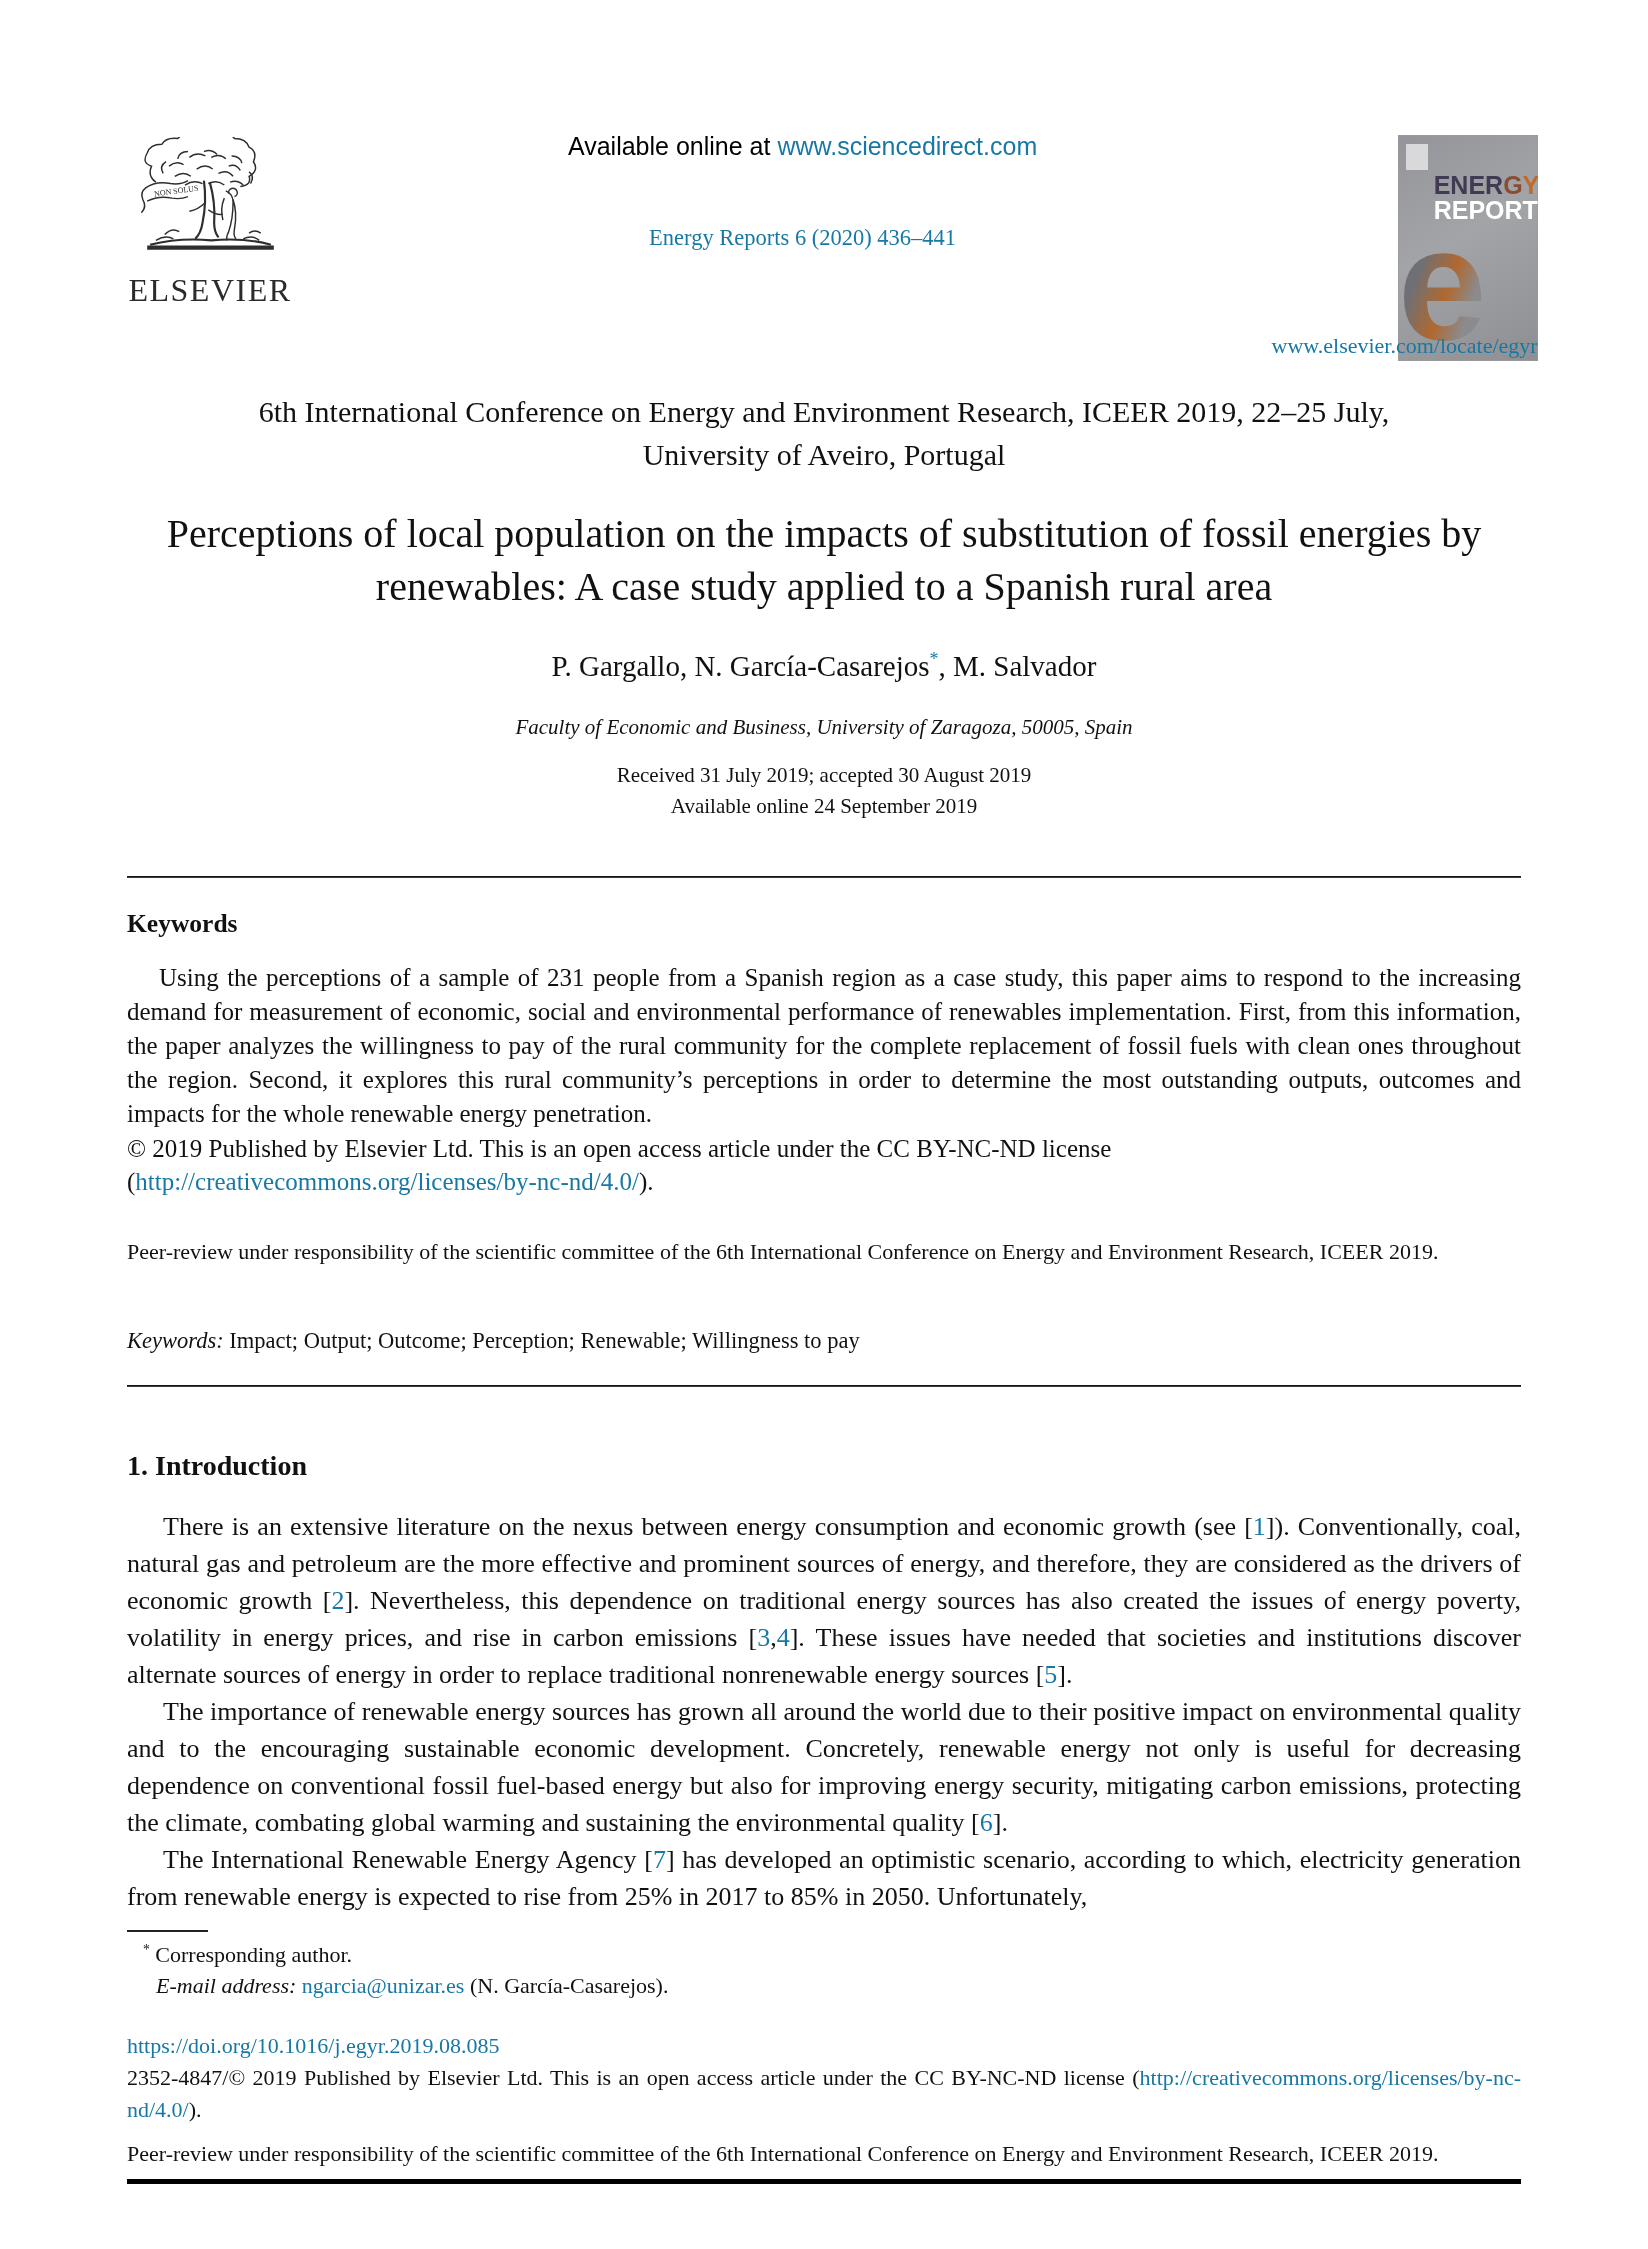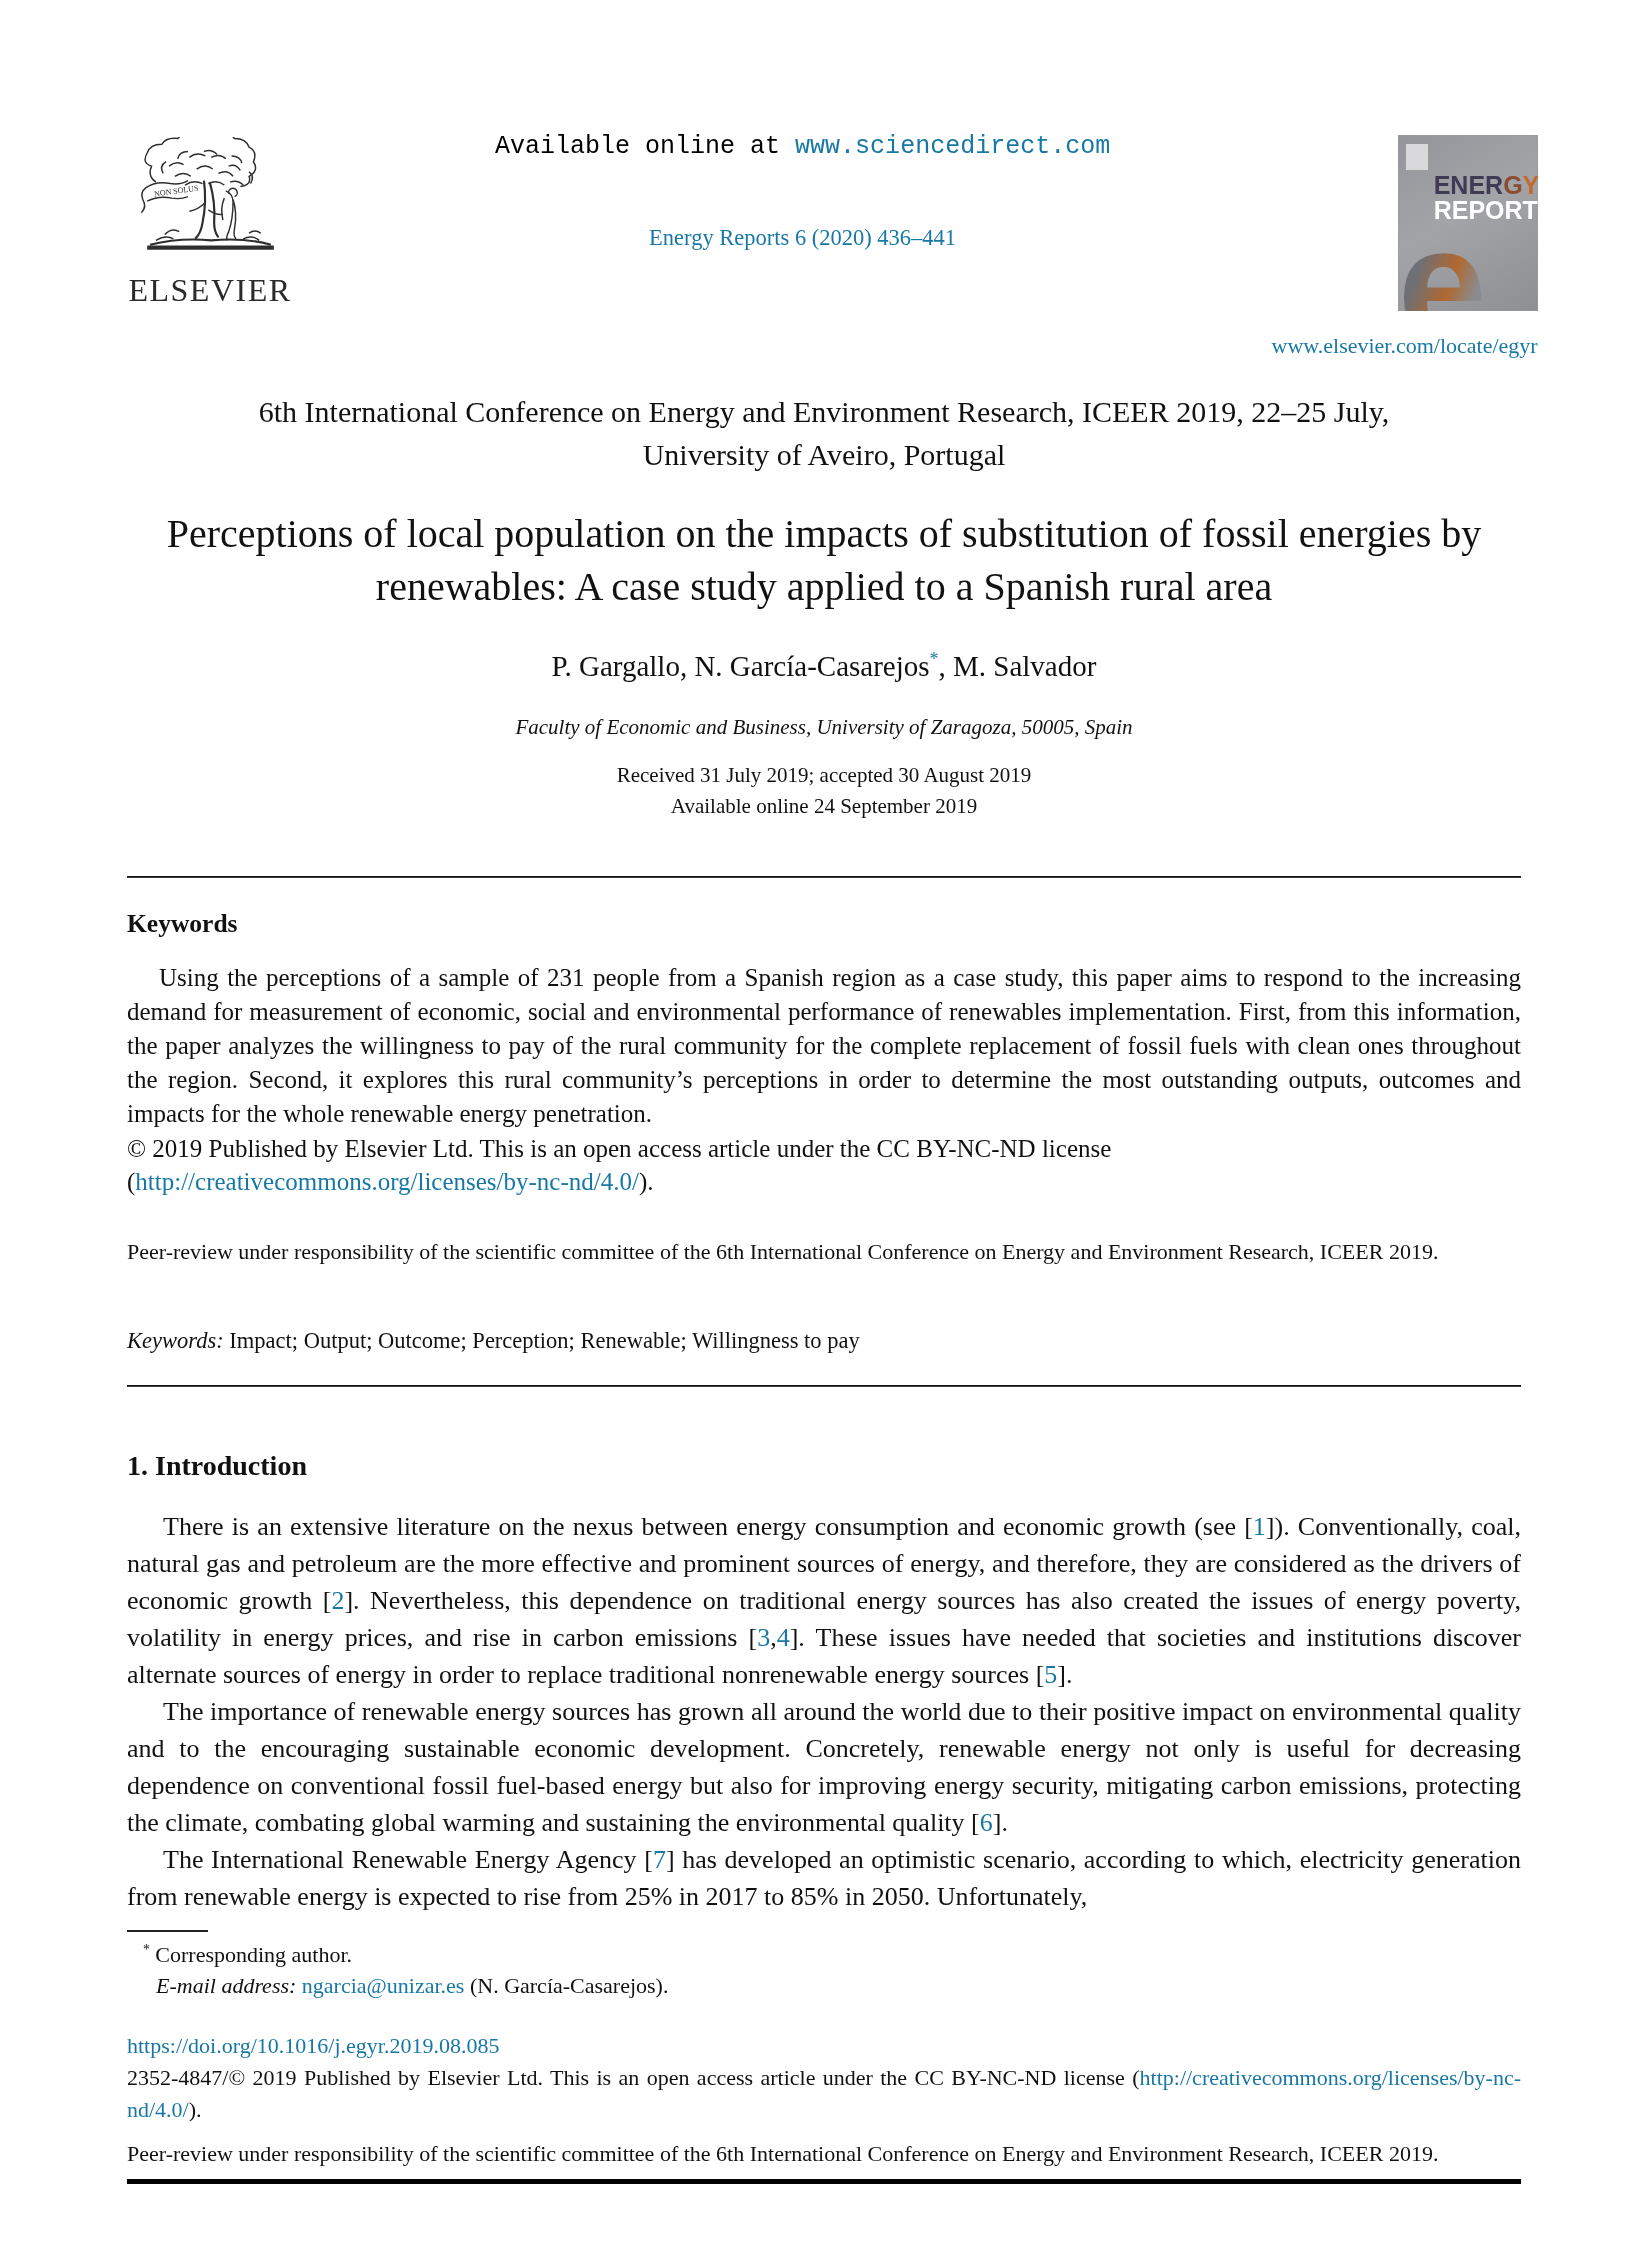--- a/index.html
+++ b/index.html
@@ -13,26 +13,26 @@
   
   .header { position:relative; height:378px; }
   .logo { position:absolute; left:0; top:137px; width:166px; text-align:center; }
   .logo svg { display:block; margin:0 auto; }
   .logo .wordmark {
     font-family:"Liberation Serif", serif; font-size:32px; letter-spacing:1.5px;
     color:#2b2b2b; margin-top:4.4px;
   }
   .centercol { position:absolute; left:50%; top:132px; transform:translateX(-53%);
     width:713px; text-align:center; }
-  .avail { font-family:Liberation Mono, monospace; font-size:25px; color:#000; }
+  .avail { font-family:Liberation Sans, sans-serif; font-size:25px; color:#000; }
   .avail .lnk { }
   .brand { font-family:"Liberation Sans", sans-serif; font-weight:bold;
     font-size:38px; color:#000; margin-top:8.7px; letter-spacing:-0.7px; }
   .journalline { font-size:22.5px; color:#1878a5; margin-top:64px;font-family:Liberation Serif, serif; }
-  .cover { position:absolute; right:-16.7px; top:135px; width:140px; height:176px;
+  .cover { position:absolute; right:-16.7px; top:135px; width:140px; height:226px;
     background:linear-gradient(150deg,#94959a 0%, #a3a4a8 45%, #8e8f93 100%);
     overflow:hidden; box-shadow:0 0 0 0.7px #9a9a9e inset;margin-left:20px; }
   .cover .mini { position:absolute; top:8.7px; left:8.7px; width:22px; height:26px;
     background:#d9d9db; font-size:7.3px; color:#555; text-align:center; line-height:8.7px;
     font-family:"Liberation Sans", sans-serif; }
   .cover .ct { position:absolute; top:38px; left:36px; font-family:"Liberation Sans", sans-serif;
     font-weight:bold; font-size:25px; letter-spacing:0; line-height:25px; }
   .cover .ct .c1 { color:#413a55; }
   .cover .ct .c2 { color:#8a4c33; }
   .cover .ct .c3 { color:#c06a2e; }

